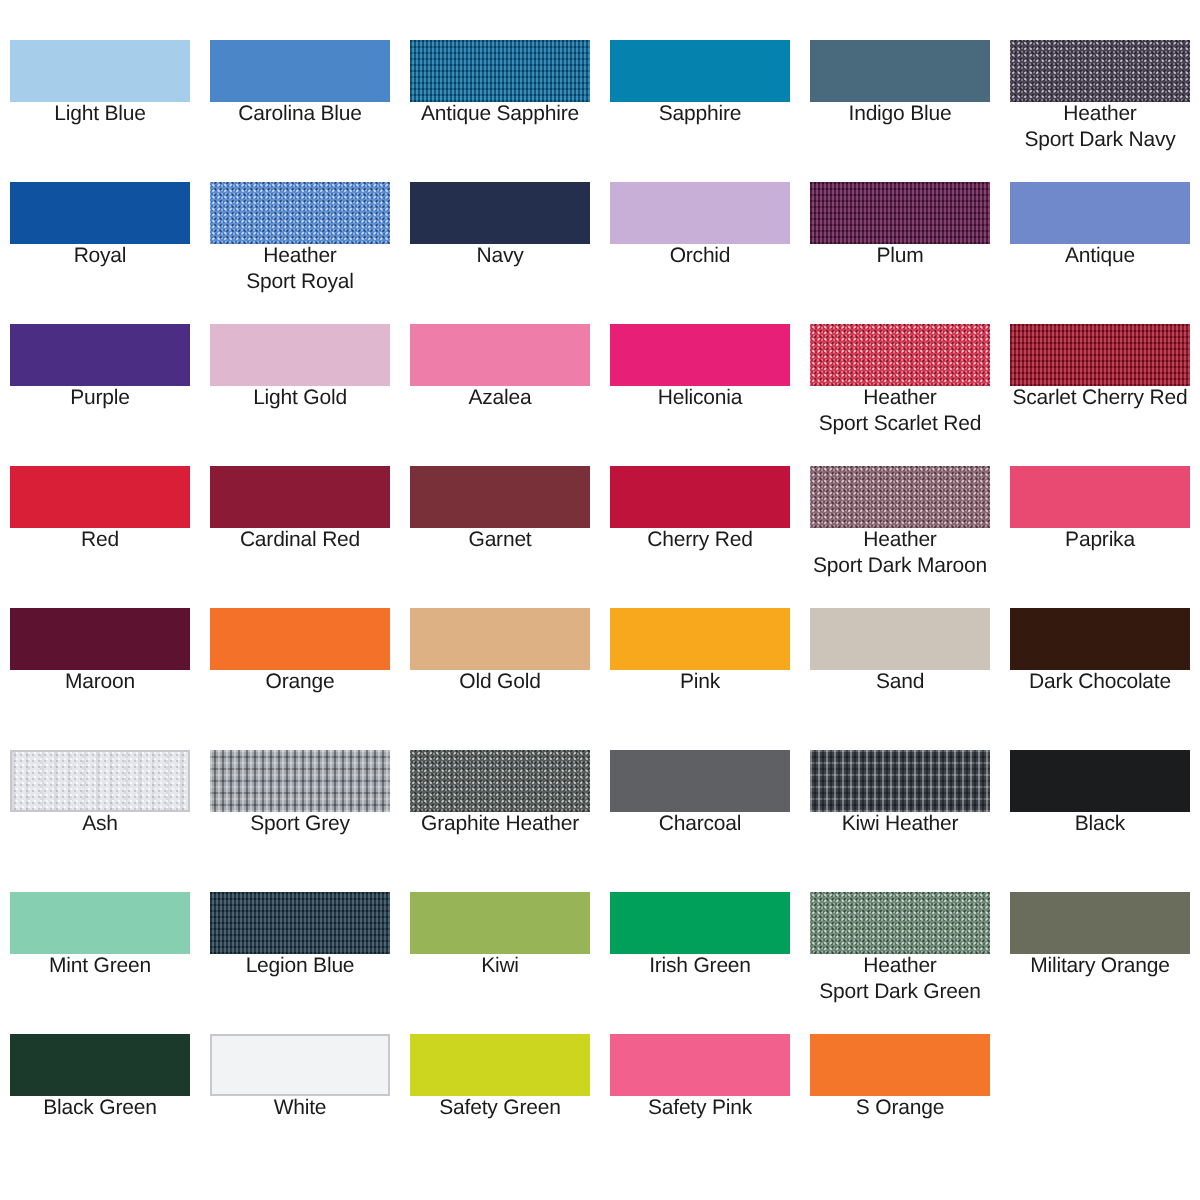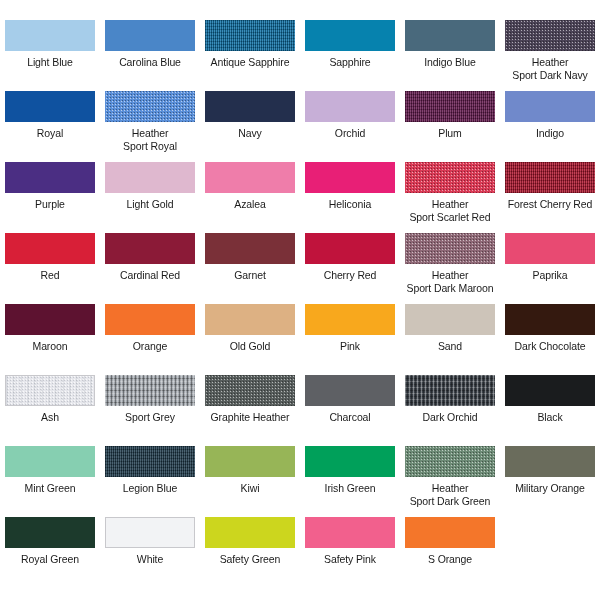--- a/index.html
+++ b/index.html
@@ -48,21 +48,20 @@
     overflow: hidden;
     background-repeat: repeat;
   }
 
   .swatch-chip.bordered {
     border: 1px solid #c8c8cc;
     box-sizing: border-box;
   }
 
   .swatch-label {
-    margin-top: 5px;
     width: 100px;
     text-align: center;
     font-size: 10.5px;
     line-height: 12.5px;
     color: #1b1b1b;
     letter-spacing: -0.1px;
     white-space: pre-line;
   }
 
   
@@ -175,21 +174,21 @@
         <div class="swatch-label">Orchid</div>
       </div>
       <div class="swatch-cell">
         <div class="swatch-chip" style="background-color: rgb(102, 23, 79);">
           <span class="tex tex-knit"></span>
         </div>
         <div class="swatch-label">Plum</div>
       </div>
       <div class="swatch-cell">
         <div class="swatch-chip" style="background-color: rgb(112, 137, 203);"></div>
-        <div class="swatch-label">Indigo</div>
+        <div class="swatch-label">Antique</div>
       </div>
     </div>
     <div class="swatch-row">
       <div class="swatch-cell">
         <div class="swatch-chip" style="background-color: rgb(75, 46, 131);"></div>
         <div class="swatch-label">Purple</div>
       </div>
       <div class="swatch-cell">
         <div class="swatch-chip" style="background-color: rgb(223, 184, 207);"></div>
         <div class="swatch-label">Light Gold</div>
@@ -206,21 +205,21 @@
         <div class="swatch-chip" style="background-color: rgb(216, 58, 85);">
           <span class="tex tex-heather"></span>
         </div>
         <div class="swatch-label">Heather
 Sport Scarlet Red</div>
       </div>
       <div class="swatch-cell">
         <div class="swatch-chip" style="background-color: rgb(180, 18, 44);">
           <span class="tex tex-knit"></span>
         </div>
-        <div class="swatch-label">Forest Cherry Red</div>
+        <div class="swatch-label">Scarlet Cherry Red</div>
       </div>
     </div>
     <div class="swatch-row">
       <div class="swatch-cell">
         <div class="swatch-chip" style="background-color: rgb(216, 31, 55);"></div>
         <div class="swatch-label">Red</div>
       </div>
       <div class="swatch-cell">
         <div class="swatch-chip" style="background-color: rgb(139, 26, 55);"></div>
         <div class="swatch-label">Cardinal Red</div>
@@ -291,21 +290,21 @@
         <div class="swatch-label">Graphite Heather</div>
       </div>
       <div class="swatch-cell">
         <div class="swatch-chip" style="background-color: rgb(94, 96, 100);"></div>
         <div class="swatch-label">Charcoal</div>
       </div>
       <div class="swatch-cell">
         <div class="swatch-chip" style="background-color: rgb(59, 65, 72);">
           <span class="tex tex-melange"></span>
         </div>
-        <div class="swatch-label">Dark Orchid</div>
+        <div class="swatch-label">Kiwi Heather</div>
       </div>
       <div class="swatch-cell">
         <div class="swatch-chip" style="background-color: rgb(26, 28, 30);"></div>
         <div class="swatch-label">Black</div>
       </div>
     </div>
     <div class="swatch-row">
       <div class="swatch-cell">
         <div class="swatch-chip" style="background-color: rgb(134, 207, 177);"></div>
         <div class="swatch-label">Mint Green</div>
@@ -332,21 +331,21 @@
 Sport Dark Green</div>
       </div>
       <div class="swatch-cell">
         <div class="swatch-chip" style="background-color: rgb(106, 108, 92);"></div>
         <div class="swatch-label">Military Orange</div>
       </div>
     </div>
     <div class="swatch-row">
       <div class="swatch-cell">
         <div class="swatch-chip" style="background-color: rgb(28, 58, 44);"></div>
-        <div class="swatch-label">Royal Green</div>
+        <div class="swatch-label">Black Green</div>
       </div>
       <div class="swatch-cell">
         <div class="swatch-chip bordered" style="background-color: rgb(242, 243, 245);"></div>
         <div class="swatch-label">White</div>
       </div>
       <div class="swatch-cell">
         <div class="swatch-chip" style="background-color: rgb(204, 214, 30);"></div>
         <div class="swatch-label">Safety Green</div>
       </div>
       <div class="swatch-cell">

